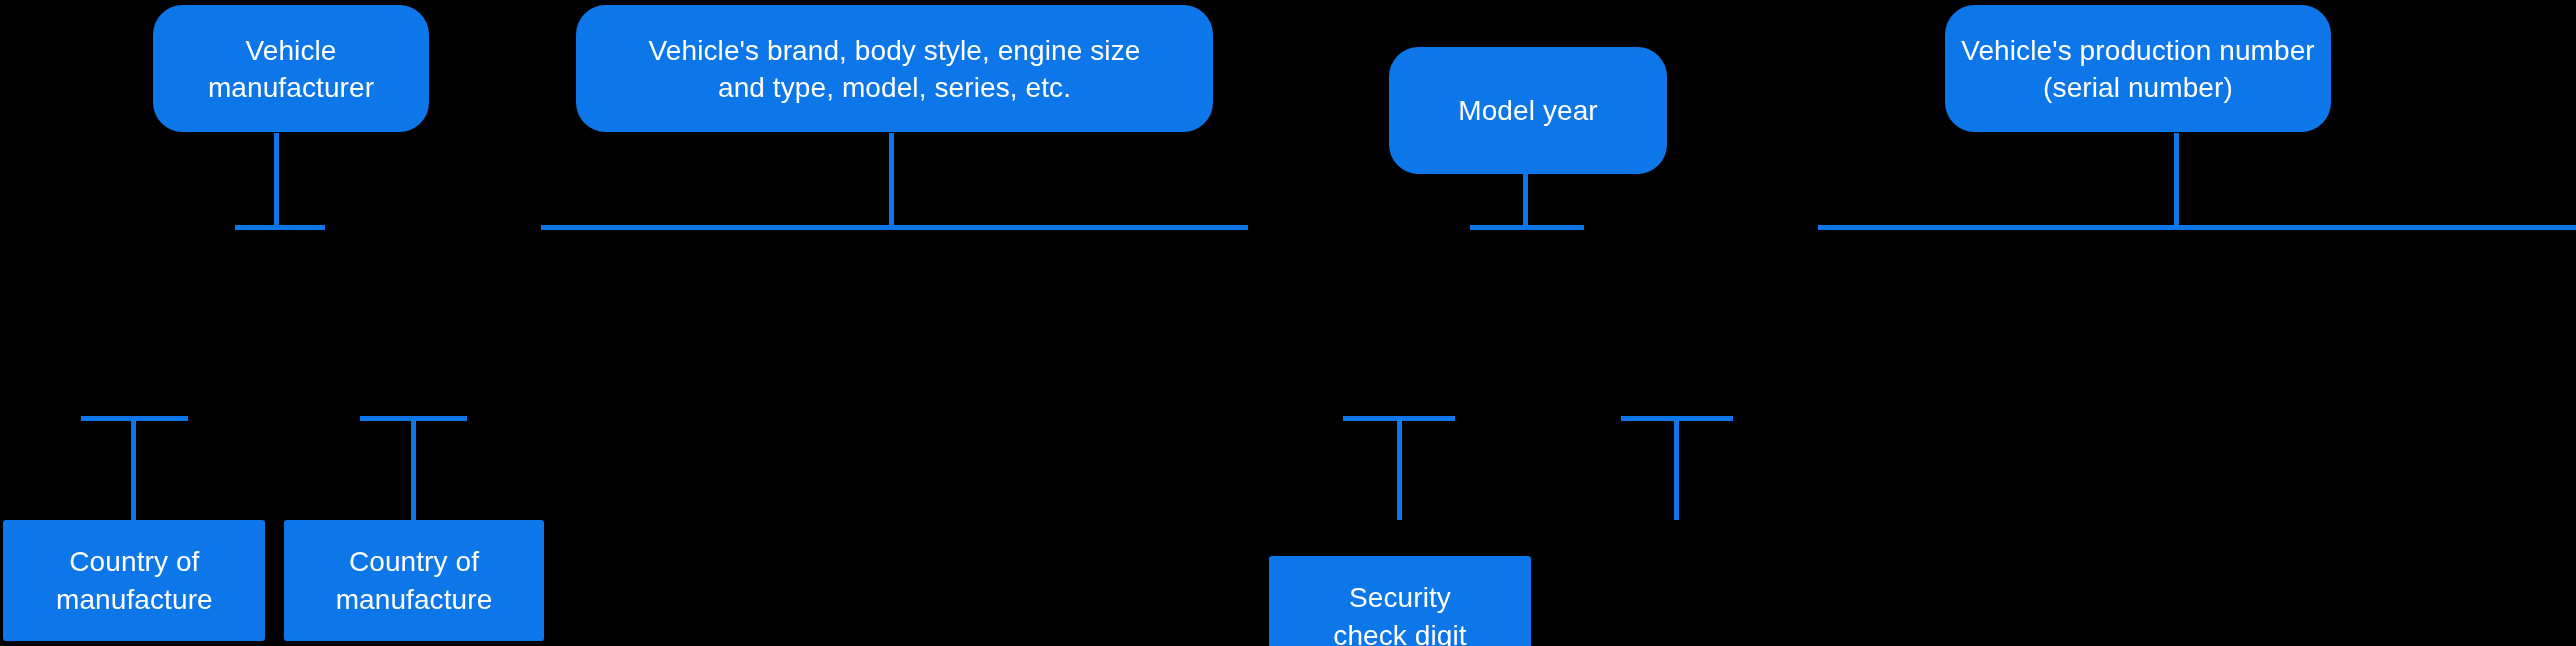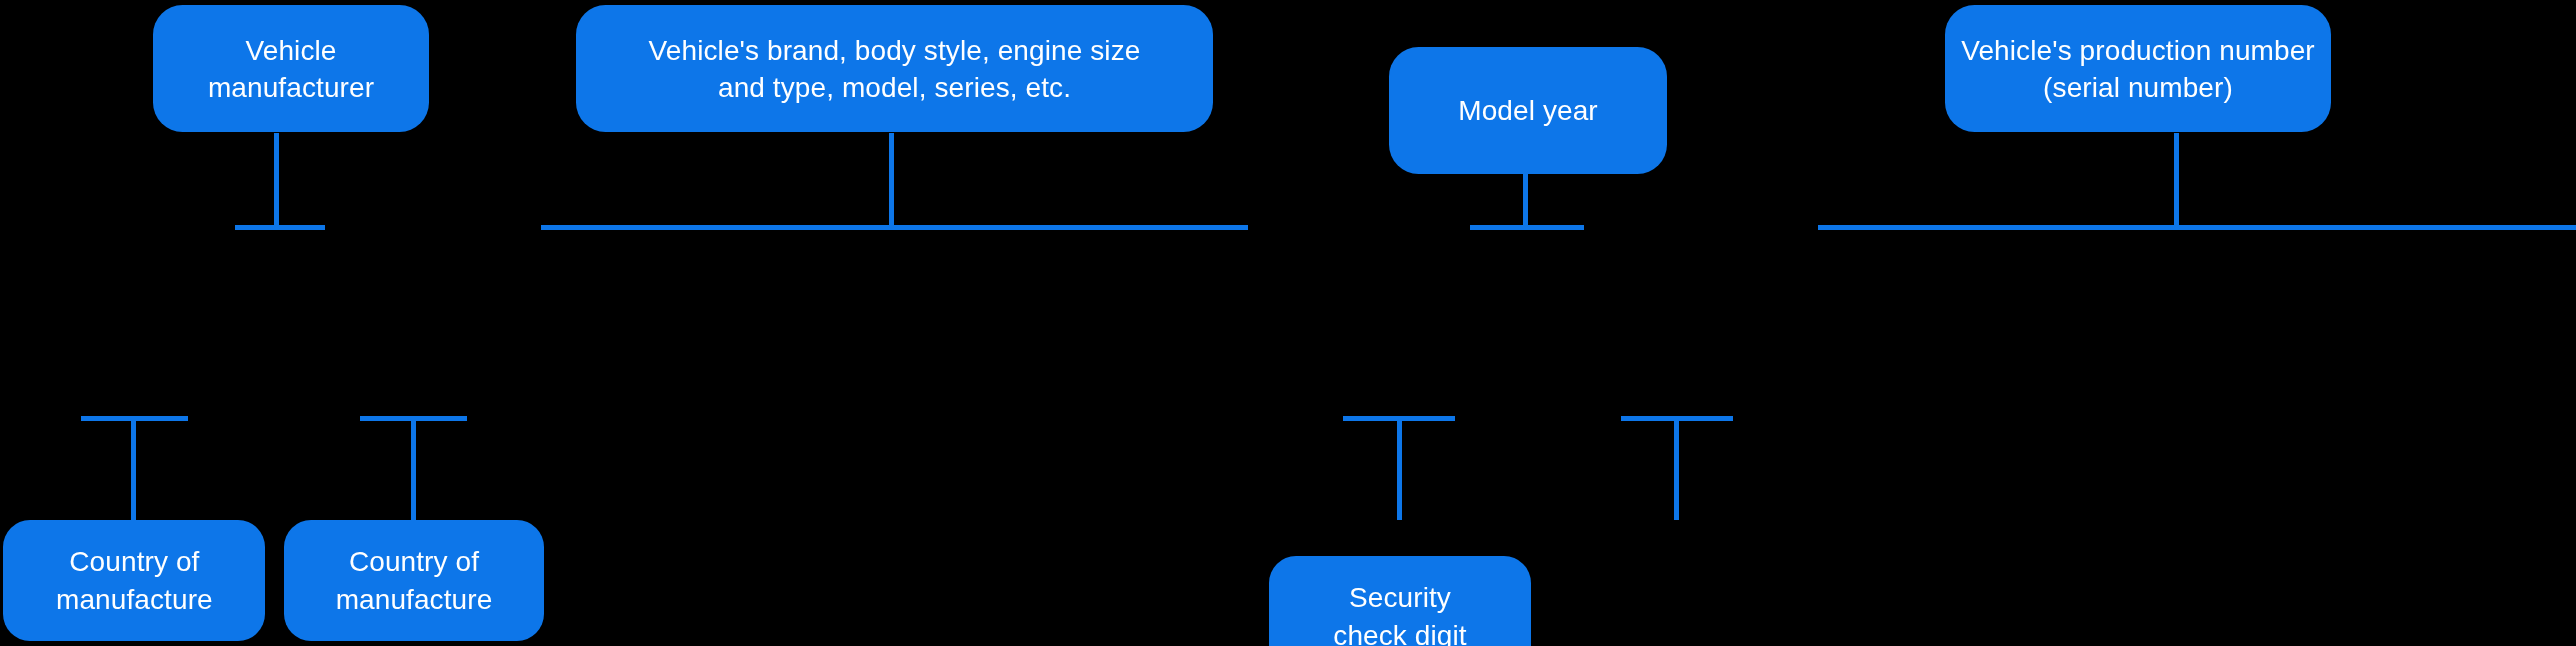--- a/index.html
+++ b/index.html
@@ -23,21 +23,21 @@
     display: flex;
     align-items: center;
     justify-content: center;
     text-align: center;
     font-size: 28px;
     line-height: 1.33;
     font-weight: 400;
     white-space: pre-line;
     letter-spacing: 0.1px;
   }
-  .node.small { border-radius: 27px; }
+  .node.small { border-radius: 3px; }
   .stem {
     position: absolute;
     width: 5.4px;
     background: var(--connector, #0d76e9);
   }
   .bar {
     position: absolute;
     height: 5.4px;
     background: var(--connector, #0d76e9);
   }

